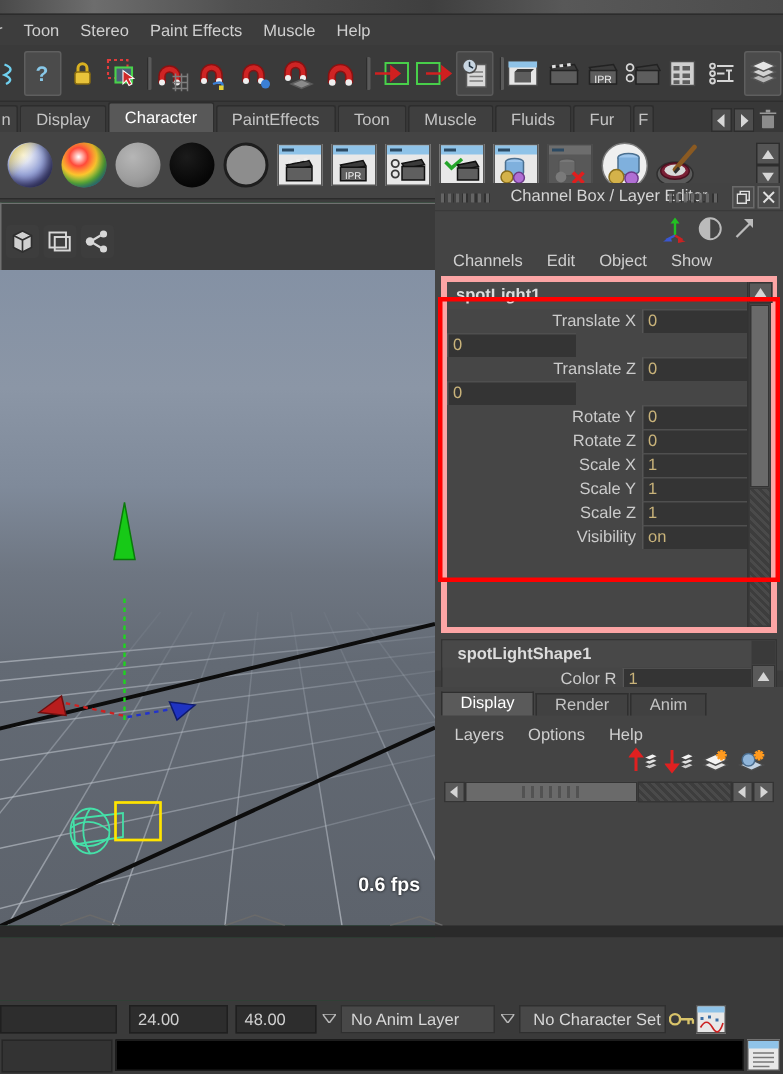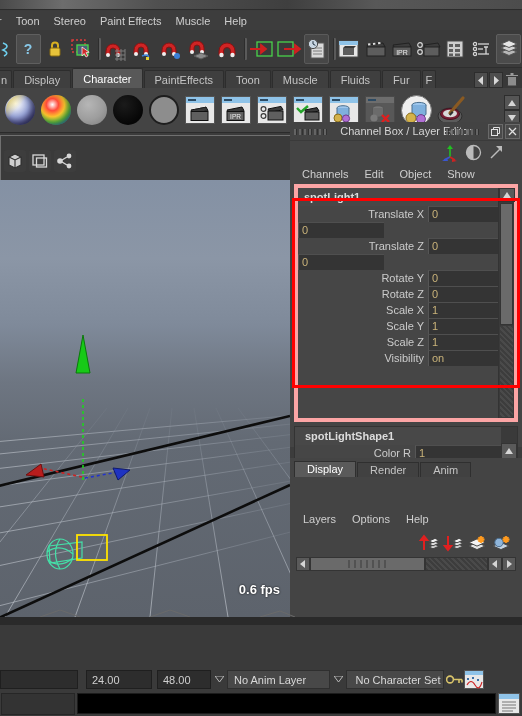--- a/index.html
+++ b/index.html
@@ -169,21 +169,21 @@
   
   .redbox{ position:absolute; left:292px; top:198px; width:228px; height:190px;
      border:3px solid #ff0000; pointer-events:none; z-index:40; }
 
   
   .lepanel{ position:absolute; left:290px; top:458px; width:232px; height:159px; background:#444; }
   .letabs{ display:flex; align-items:flex-end; height:19px; padding-left:4px; }
   .ltab{ font-size:11px; padding:1px 12px; background:#414141; border:1px solid #2f2f2f;
      border-bottom:none; color:#c4c4c4; margin-right:1px; }
   .ltab.active{ background:#5a5a5a; color:#ffffff; padding-bottom:2px; }
-  .lemenus{ display:flex; height:19px; align-items:flex-start; padding-left:5px;margin-top:36px; }
+  .lemenus{ display:flex; height:19px; align-items:flex-end; padding-left:5px; }
   .lemenus .mm{ font-size:11px; color:#cfcfcf; padding:0 8px; }
   .letools{ height:22px; display:flex; align-items:center; justify-content:flex-end; padding-right:10px; }
   .lt{ width:22px; height:20px; margin-left:2px; display:flex; align-items:center; justify-content:center; }
   .lelist{ margin:2px 6px 0 6px; height:78px; background:#2b2b2b; border:1px solid #232323;
      position:relative; overflow:hidden; }
   .lrow{ display:flex; align-items:center; height:20px; background:#5b8ec4; padding:0 2px; }
   .lchk{ width:24px; height:15px; background:#4a7ba8; border:1px solid #2f4f6e;
      border-radius:3px; margin-right:3px; }
   .lswatch{ width:20px; height:15px; background:#0f0f0f; border:1px solid #2f2f2f;
      margin-right:5px; position:relative; overflow:hidden; }

